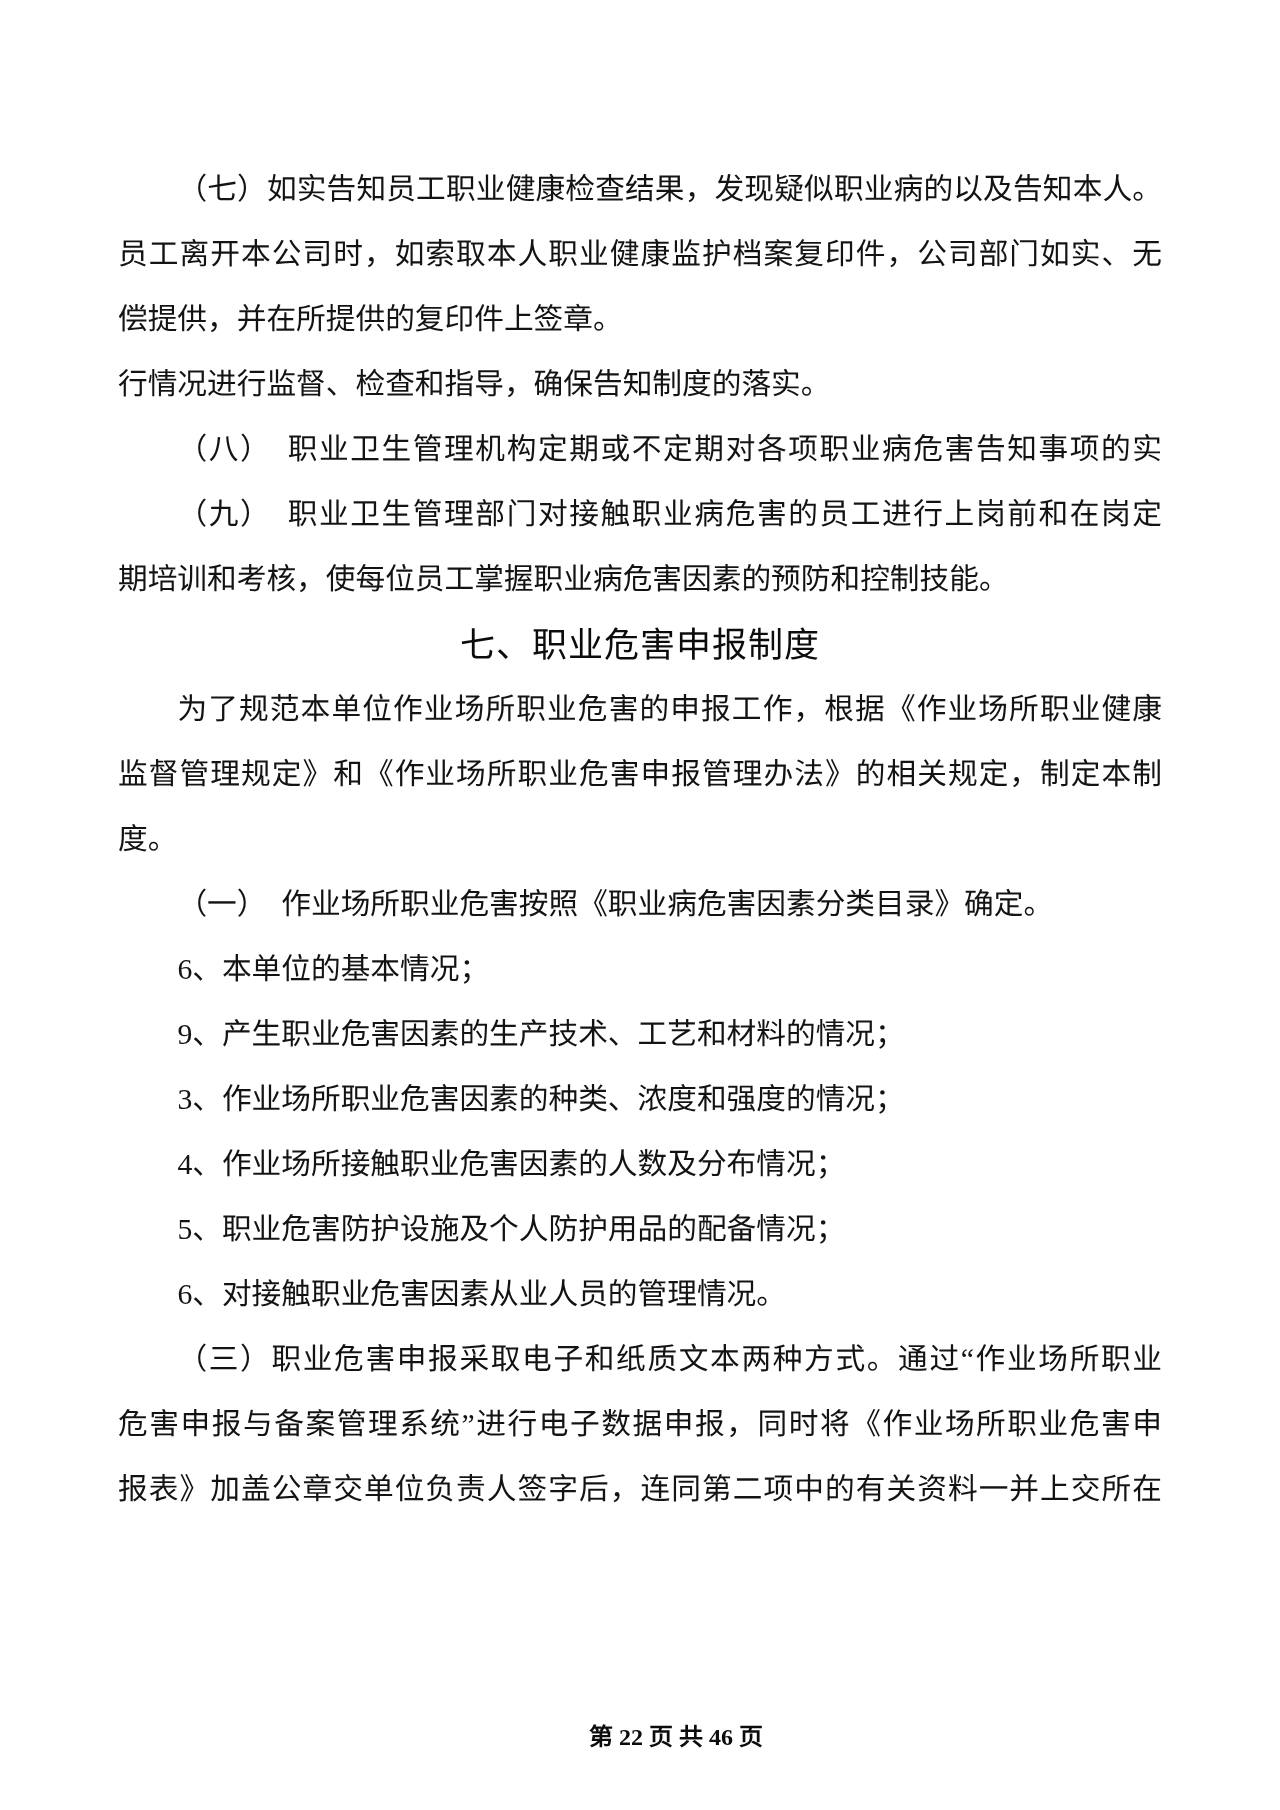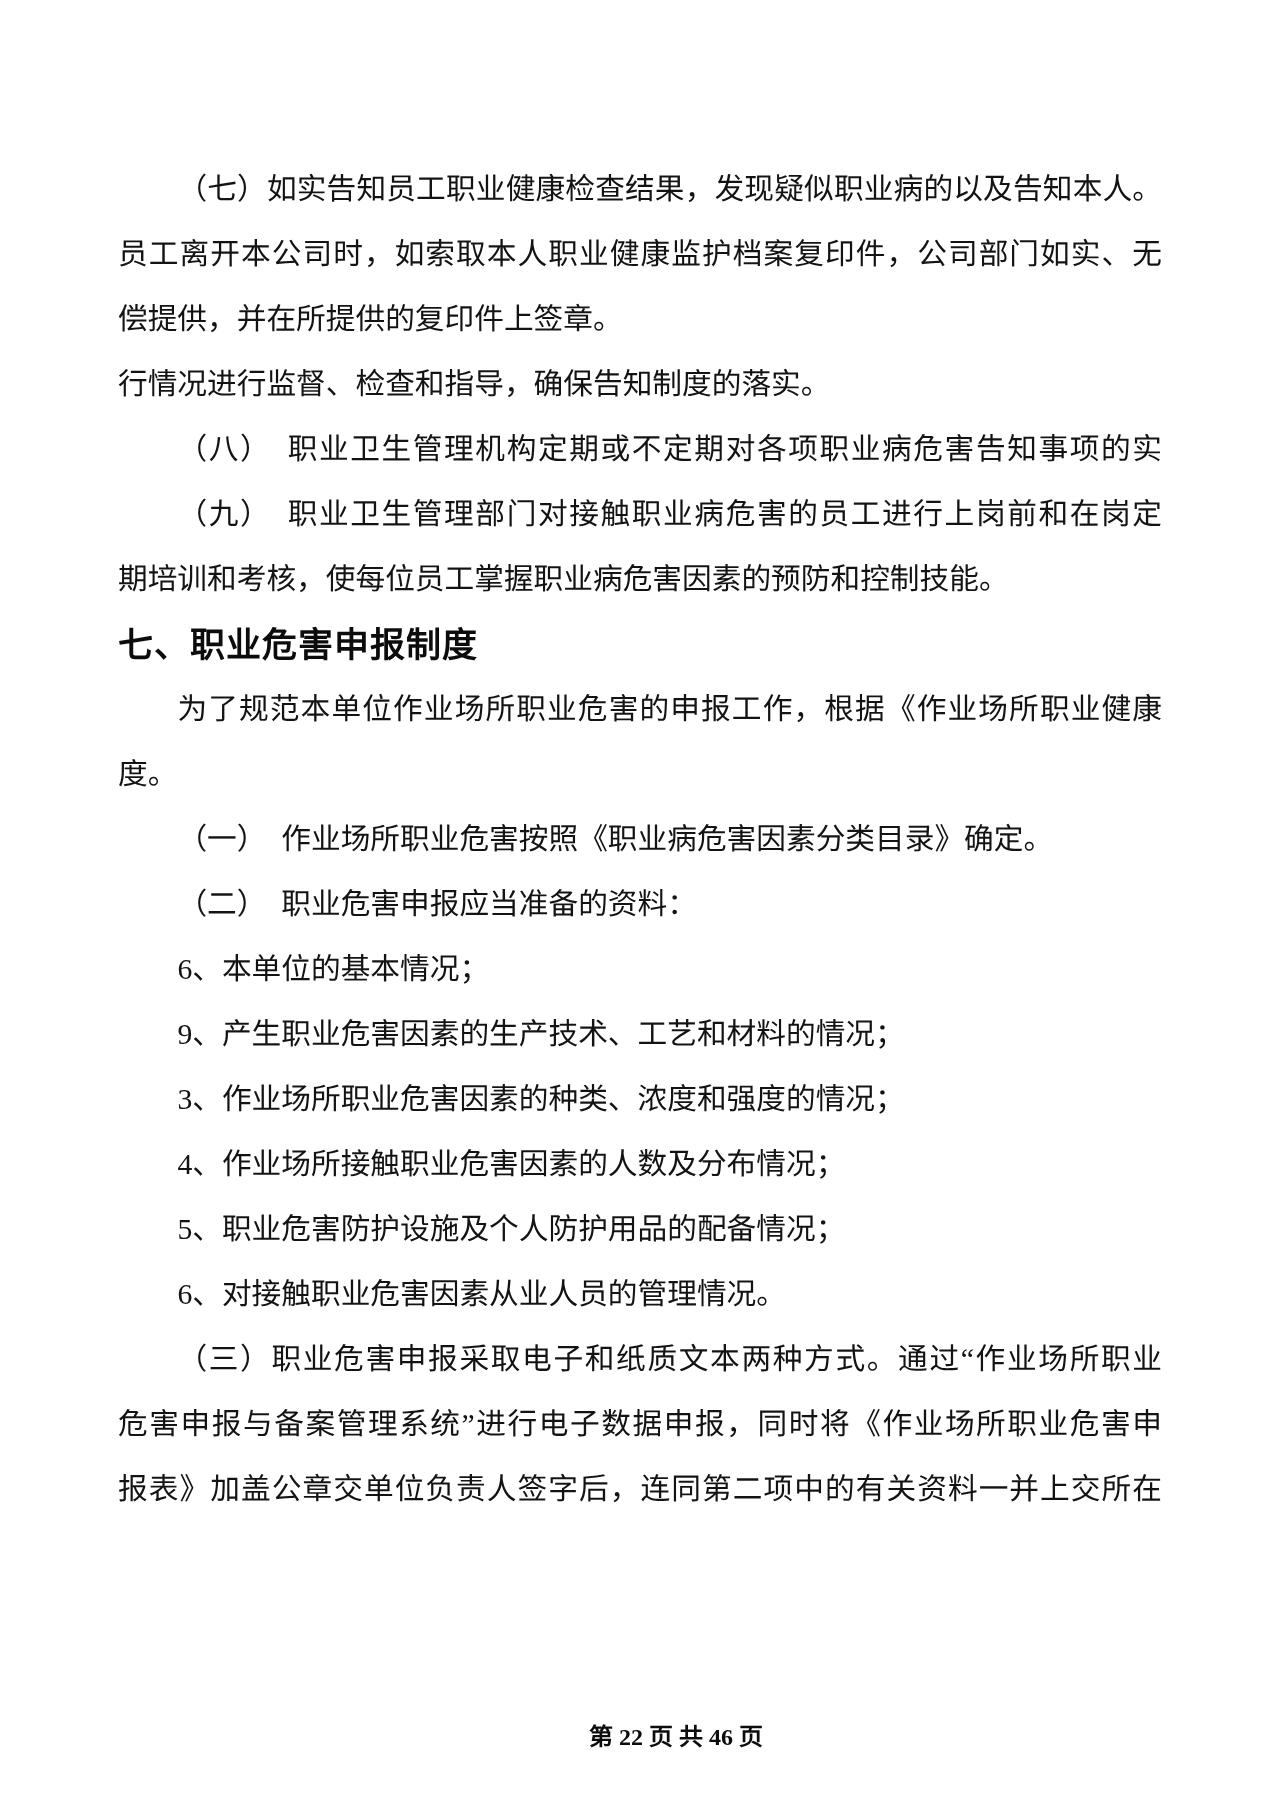--- a/index.html
+++ b/index.html
@@ -31,24 +31,24 @@
     color: #131313;
     font-family: Liberation Serif, serif;
   }
   .line.indent { text-indent: 2em; }
   .line.fill {
     white-space: normal;
     text-align-last: justify;
   }
   .heading {
     font-family: "Liberation Sans", "DejaVu Sans", sans-serif;
-    font-weight: 700;
+    font-weight: 400;
     font-size: 35px;
     line-height: 65px;
-    text-align: left;
+    text-align: center;
     color: #0c0c0c;
     letter-spacing: 1px;
   }
   .footer {
     position: absolute;
     left: 0;
     width: 1280px;
     top: 1722px;
     text-align: center;
     font-family: "Liberation Serif", "DejaVu Serif", serif;
@@ -71,24 +71,24 @@
 
     <div class="line">行情况进行监督、检查和指导，确保告知制度的落实。</div>
     <div class="line indent fill">（八）　职业卫生管理机构定期或不定期对各项职业病危害告知事项的实</div>
 
     <div class="line indent fill">（九）　职业卫生管理部门对接触职业病危害的员工进行上岗前和在岗定</div>
     <div class="line">期培训和考核，使每位员工掌握职业病危害因素的预防和控制技能。</div>
 
     <div class="heading">七、职业危害申报制度</div>
 
     <div class="line indent fill">为了规范本单位作业场所职业危害的申报工作，根据《作业场所职业健康</div>
+    <div class="line fill">监督管理规定》和《作业场所职业危害申报管理办法》的相关规定，制定本制</div>
     <div class="line">度。</div>
 
     <div class="line indent">（一）　作业场所职业危害按照《职业病危害因素分类目录》确定。</div>
-    <div class="line indent">（二）　职业危害申报应当准备的资料：</div>
 
     <div class="line indent">6、本单位的基本情况；</div>
     <div class="line indent">9、产生职业危害因素的生产技术、工艺和材料的情况；</div>
     <div class="line indent">3、作业场所职业危害因素的种类、浓度和强度的情况；</div>
     <div class="line indent">4、作业场所接触职业危害因素的人数及分布情况；</div>
     <div class="line indent">5、职业危害防护设施及个人防护用品的配备情况；</div>
     <div class="line indent">6、对接触职业危害因素从业人员的管理情况。</div>
 
     <div class="line indent fill">（三）职业危害申报采取电子和纸质文本两种方式。通过“作业场所职业</div>
     <div class="line fill">危害申报与备案管理系统”进行电子数据申报，同时将《作业场所职业危害申</div>

